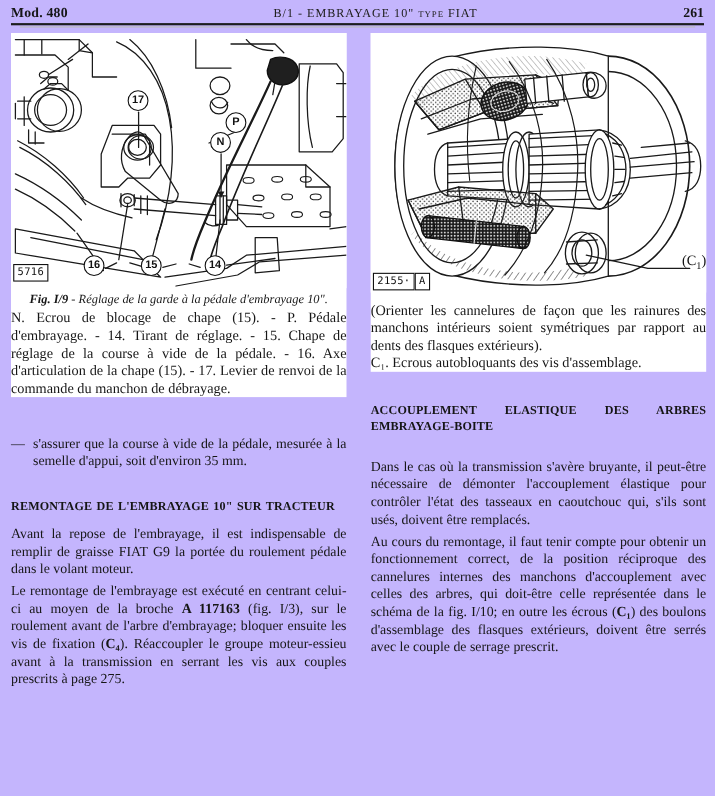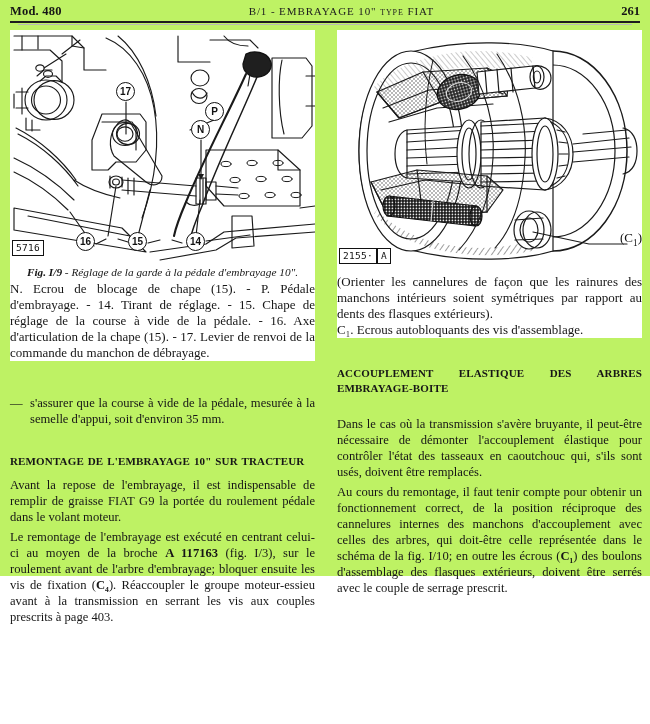--- a/index.html
+++ b/index.html
@@ -13,22 +13,22 @@
     height: 724px;
     overflow: hidden;
     font-family: "Liberation Serif", "DejaVu Serif", serif;
     color: #161616;
     position: relative;
   }
 
   .page {
     position: relative;
     width: 650px;
-    height: 576px;
-    background: #bef264;
+    height: 724px;
+    background: #c4b5fd;
     box-sizing: border-box;
   }
 
   
   .runhead {
     position: absolute;
     left: 10px;
     top: 4px;
     width: 630px;
     height: 18px;
@@ -349,21 +349,21 @@
       <span class="dash">—</span>
       <span>s'assurer que la course à vide de la pédale, mesurée à la semelle d'appui, soit d'environ 35 mm.</span>
     </div>
 
     <div class="spacer-b"></div>
 
     <h2 class="sect">REMONTAGE DE L'EMBRAYAGE 10" SUR TRACTEUR</h2>
 
     <p class="body">Avant la repose de l'embrayage, il est indispensable de remplir de graisse FIAT G9 la portée du roulement pédale dans le volant moteur.</p>
 
-    <p class="body"><span>Le remontage de l'embrayage est exécuté en centrant celui-ci au moyen de la broche </span><b class="nb">A 117163</b><span> (fig. I/3), sur le roulement avant de l'arbre d'embrayage; bloquer ensuite les vis de fixation (</span><b>C₄</b><span>). Réaccoupler le groupe moteur-essieu avant à la transmission en serrant les vis aux couples prescrits à page 403.</span></p>
+    <p class="body"><span>Le remontage de l'embrayage est exécuté en centrant celui-ci au moyen de la broche </span><b class="nb">A 117163</b><span> (fig. I/3), sur le roulement avant de l'arbre d'embrayage; bloquer ensuite les vis de fixation (</span><b>C₄</b><span>). Réaccoupler le groupe moteur-essieu avant à la transmission en serrant les vis aux couples prescrits à page 275.</span></p>
   </div>
 
   <div class="col col-right">
 
     <div class="figbox">
       <div class="fig-art fig-right-art">
         <svg width="305" height="236" viewBox="0 0 305 236" xmlns="http://www.w3.org/2000/svg">
           <defs>
             <pattern id="hatchA" width="5" height="5" patternTransform="rotate(35)" patternUnits="userSpaceOnUse">
               <line x1="0" y1="0" x2="0" y2="5" stroke="#2a2a2a" stroke-width="1.1"></line>

